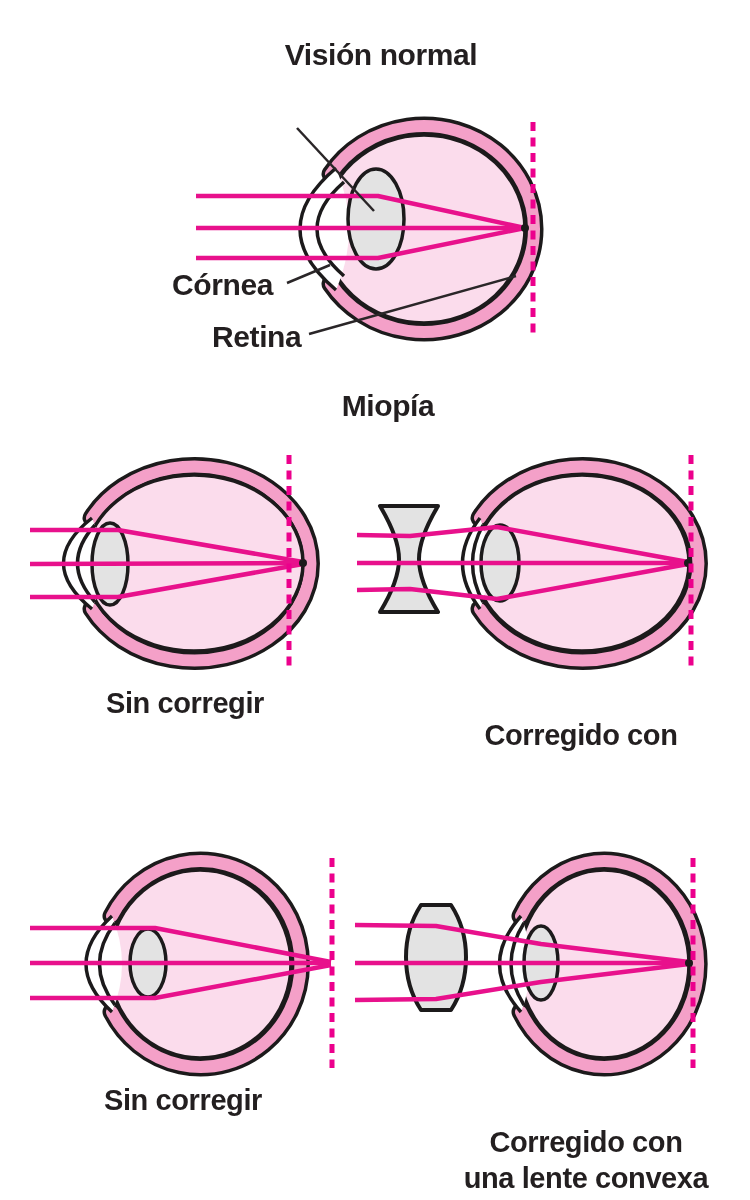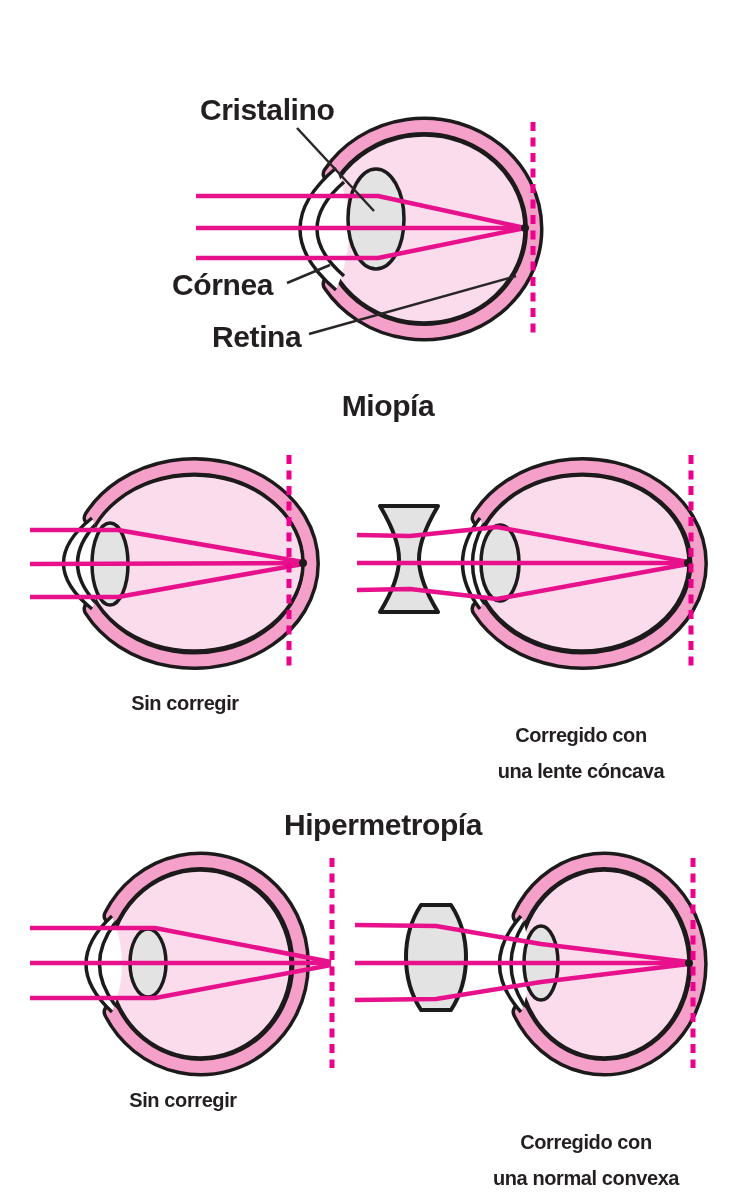--- a/index.html
+++ b/index.html
@@ -7,21 +7,21 @@
     --c-lens:#e3e3e3; --c-outline:#1c1a1b; --c-pointer:#2a2628; --c-text:#231f20;
     --c-bg:#ffffff;
   }
   html,body{margin:0;padding:0;}
   body{width:750px;height:1200px;background:var(--c-bg);
        font-family:"Liberation Sans", sans-serif;color:var(--c-text);}
   .figure{position:relative;width:750px;height:1200px;overflow:hidden;}
   svg{position:absolute;left:0;top:0;}
   .lbl{position:absolute;font-weight:bold;font-size:30px;letter-spacing:-0.4px;
        white-space:nowrap;line-height:33px;}
-  .cap{font-size:20px;}
+  .cap{font-size:29px;}
   .center{transform:translateX(-50%);text-align:center;}
   .two-line{line-height:36px;margin-top:39px;}
   
   .band-under{fill:none;stroke:var(--c-outline);stroke-width:19;stroke-linecap:round;}
   .band{fill:none;stroke:var(--c-band);stroke-width:12;stroke-linecap:round;}
   .inner{fill:var(--c-interior);stroke:var(--c-outline);stroke-width:3.5;}
   .cornea-fill{fill:#ffffff;stroke:none;}
   .arc{fill:none;stroke:var(--c-outline);stroke-width:3.5;}
   .lens{fill:var(--c-lens);stroke:var(--c-outline);stroke-width:3.5;}
   .ext-lens{fill:var(--c-lens);stroke:var(--c-outline);stroke-width:4;stroke-linejoin:round;}
@@ -110,32 +110,30 @@
       <ellipse class="lens" cx="541" cy="963" rx="17" ry="37"></ellipse>
       <path class="ext-lens" d="M 421,905 L 451,905 Q 466,928 466,957 Q 466,987 451,1010 L 421,1010 Q 406,987 406,957 Q 406,928 421,905 Z"></path>
       <path class="ray" d="M 355,925 L 436,926 L 541,944 L 689,962"></path>
       <path class="ray" d="M 355,963 L 689,963"></path>
       <path class="ray" d="M 355,1000 L 436,999 L 541,982 L 689,964"></path>
       <circle class="dot" cx="689" cy="963" r="4"></circle>
       <path class="dash" d="M 693,858 V 1068"></path>
     </g>
   </svg>
 
+  <div class="lbl center" style="left:381px;top:38px">Visión normal</div>
 
-  <div class="lbl" style="left:200px;top:93px">Cristalino</div>
   <div class="lbl" style="left:172px;top:268px">Córnea</div>
   <div class="lbl" style="left:212px;top:320px">Retina</div>
 
   <div class="lbl center" style="left:388px;top:389px">Miopía</div>
   <div class="lbl cap center" style="left:185px;top:687px">Sin corregir</div>
   <div class="lbl cap center two-line" style="left:581px;top:678px">
     <div>Corregido con</div>
-    <div>una lente cóncava</div>
   </div>
 
-  <div class="lbl center" style="left:383px;top:808px">Hipermetropía</div>
   <div class="lbl cap center" style="left:183px;top:1084px">Sin corregir</div>
   <div class="lbl cap center two-line" style="left:586px;top:1085px">
     <div>Corregido con</div>
-    <div>una normal convexa</div>
+    <div>una lente convexa</div>
   </div>
 
 </div>
 
 </body></html>

